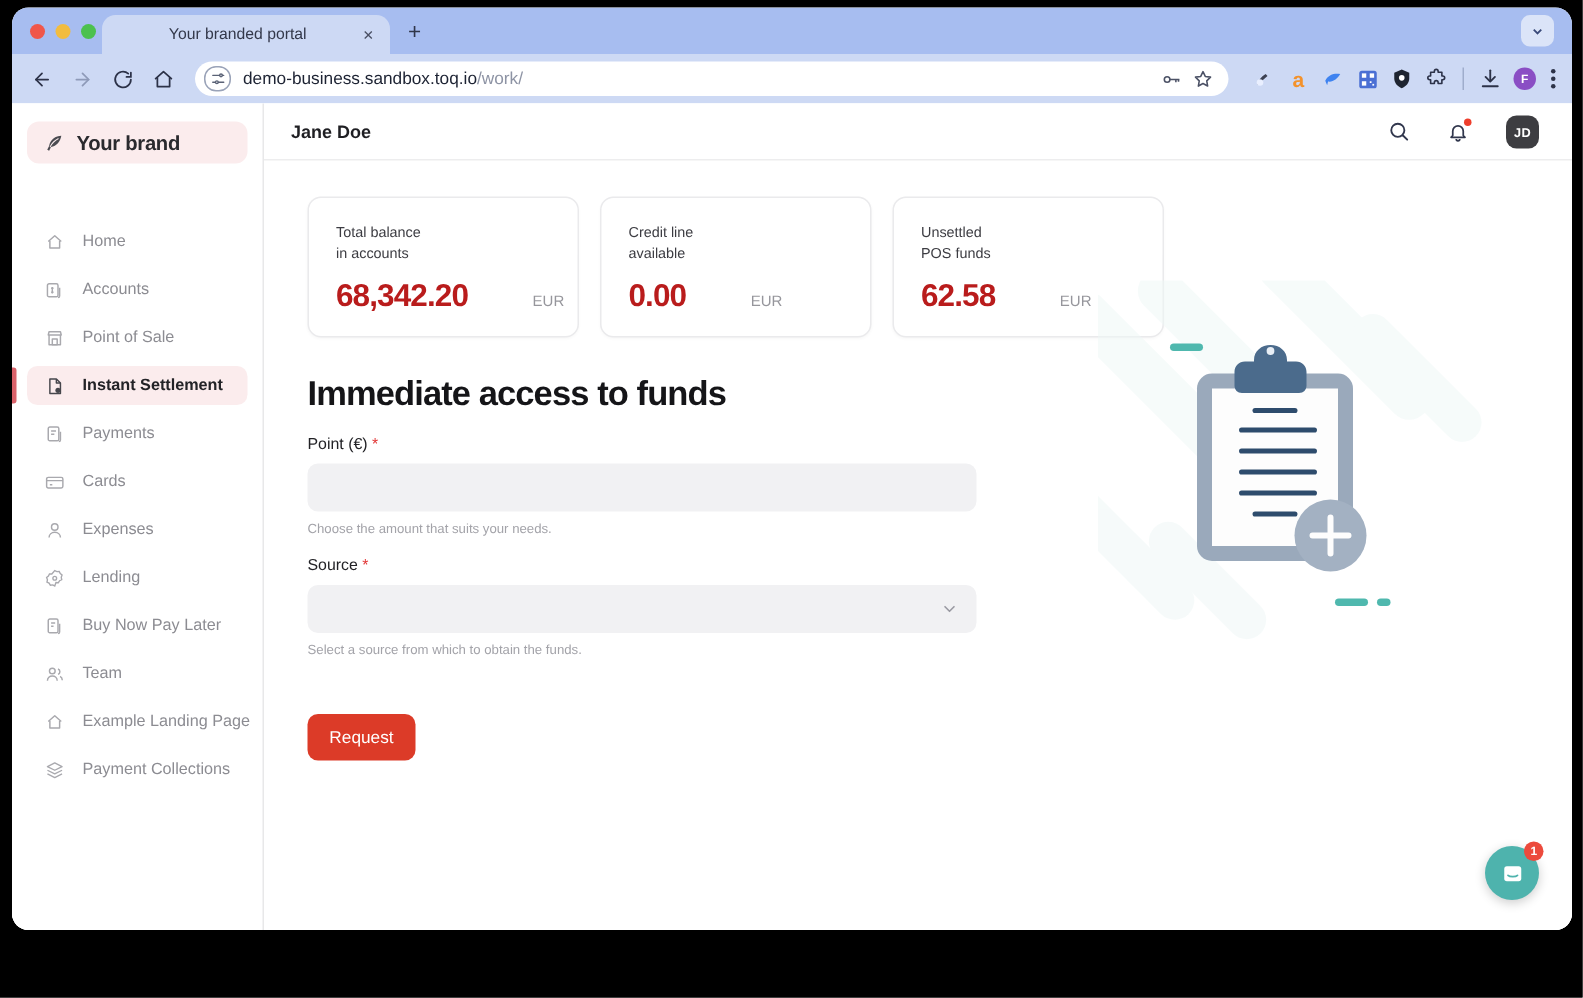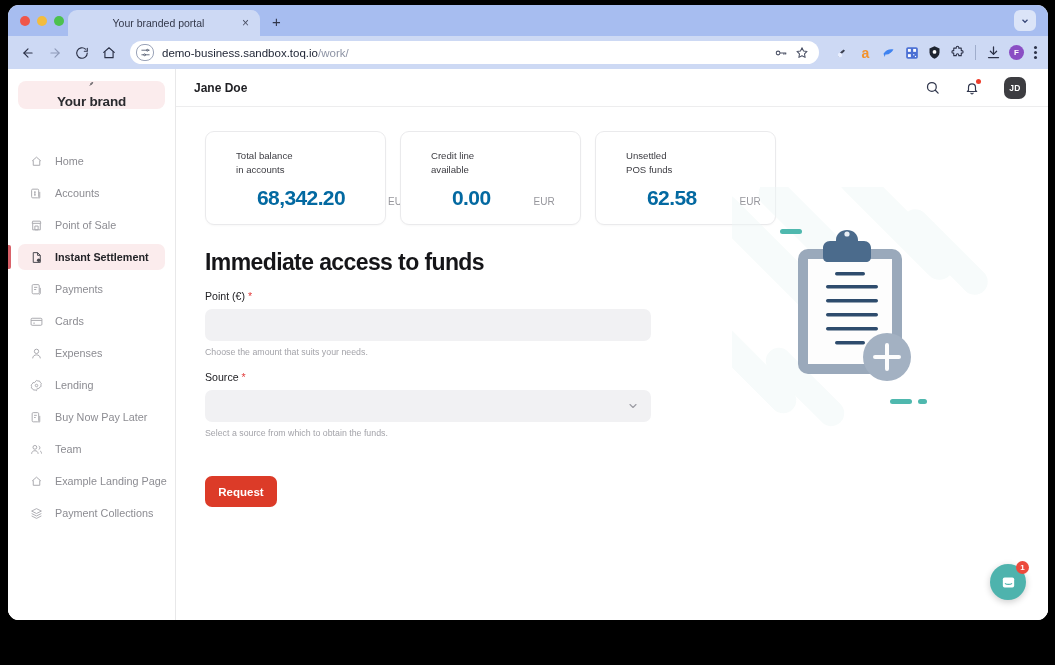--- a/index.html
+++ b/index.html
@@ -148,21 +148,20 @@
     padding-top: 12px;
   }
   .brand {
     margin: 0 10px;
     height: 28px;
     background: #fbeced;
     border-radius: 8px;
     display: flex; align-items: center;
     padding: 0 11px;
     gap: 7px;
-    flex-direction: column;
   }
   .brand-name {
     font-size: 13.5px;
     font-weight: bold;
     color: #2a2a2e;
     letter-spacing: -0.2px;
   }
   .nav { margin-top: 39px; }
   .nav-item {
     position: relative;
@@ -224,38 +223,37 @@
   
   .cards-row {
     display: flex; gap: 14px;
     padding: 24px 0 0 29px;
   }
   .stat-card {
     width: 181px; height: 94px;
     border: 1px solid #eaeaec;
     border-radius: 9px;
     background: #fff;
-    padding: 17px 0 0 30px;
+    padding: 17px 0 0 18px;
     box-shadow: 0 1px 2px rgba(0,0,0,0.03);
   }
   .stat-label {
     font-size: 9.6px;
     color: #3c3c42;
     line-height: 1.45;
     font-weight: 500;
   }
   .stat-value-row {
     margin-top: 9px;
     display: flex; align-items: baseline; gap: 5px;
   }
   .stat-value {
     font-size: 21px; font-weight: bold;
-    color: #0369a1;
+    color: #b91c1c;
     letter-spacing: -0.6px;
-    margin-left: 21px;
   }
   .stat-cur { font-size: 10px; color: #96969c; font-weight: 500; margin-left: 38px; }
 
   
   .form-area { padding: 24px 0 0 29px; position: relative; z-index: 2; }
   .form-title {
     font-size: 23px; font-weight: bold;
     color: #151518;
     letter-spacing: -0.6px;
   }
@@ -281,21 +279,21 @@
     margin-top: 6px;
     font-size: 8.8px;
     color: #a3a3a9;
   }
   .request-btn {
     margin-top: 38px;
     width: 72px; height: 31px;
     background: #dc3b28;
     border-radius: 7px;
     color: #ffffff;
-    font-size: 11.5px; font-weight: bold;
+    font-size: 11.5px; font-weight: normal;
     display: flex; align-items: center; justify-content: center;
     border: none;
     font-family: inherit;
   }
 
   
   .illustration {
     position: absolute;
     right: 24px; top: 118px;
     width: 292px; height: 250px;

